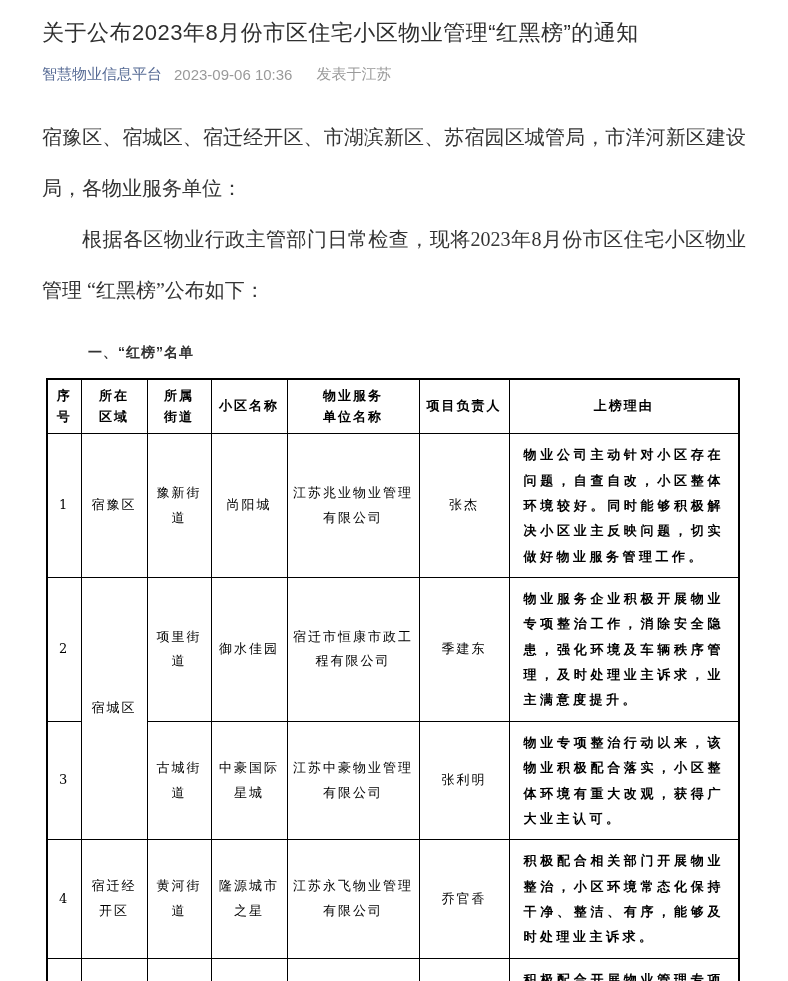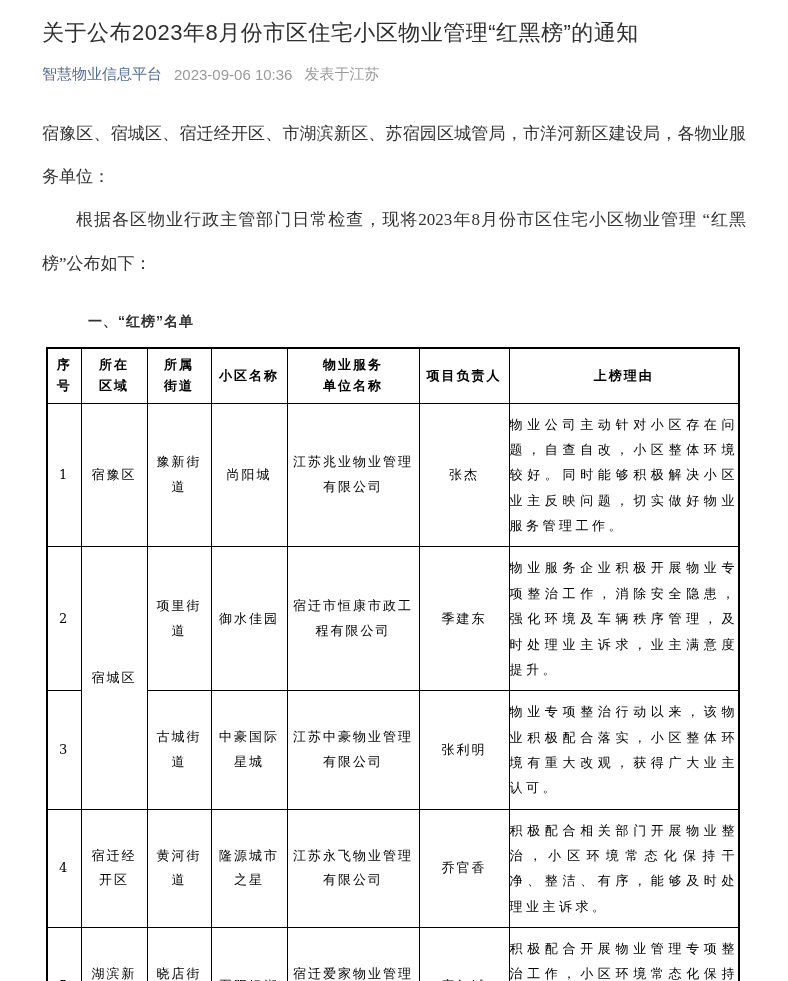--- a/index.html
+++ b/index.html
@@ -21,23 +21,23 @@
   .meta-row {
     font-size: 15px;
     margin-bottom: 28px;
     display: flex;
     align-items: center;
     gap: 12px;
     white-space: nowrap;
   }
   .meta-source { color: var(--link-blue, #576b95); cursor: pointer; text-align: right; }
   .meta-time { color: #9a9a9a; }
-  .meta-location { color: #9a9a9a; }
+  .meta-location { color: #9a9a9a; margin-left: 12px; }
   .body-paragraph {
-    font-size: 17px;
+    font-size: 20px;
     line-height: 2.55;
     color: #333;
     text-align: justify;
   }
   .body-paragraph.indented { text-indent: 2em; font-family: Liberation Serif, serif; }
   .section-heading {
     font-size: 14px;
     color: #333;
     margin-top: 28px;
     margin-bottom: 16px;
@@ -63,23 +63,24 @@
   }
   table.red-list { border: 2px solid #000; }
   table.red-list th {
     font-weight: bold;
     white-space: pre-line;
     letter-spacing: 2px;
     line-height: 1.6;
   }
   table.red-list td.cell-reason {
     text-align: justify;
-    padding: 8px 0;
+    padding: 8px 14px;
     letter-spacing: 3.5px;
     line-height: 1.95;
+    font-weight: bold;
   }
   thead tr { height: 54px; }
   tbody tr:nth-child(1) { height: 99px; }
   tbody tr:nth-child(2) { height: 106px; }
   tbody tr:nth-child(3) { height: 86px; }
   tbody tr:nth-child(4) { height: 82px; }
   tbody tr:nth-child(5) { height: 73px; }
   tbody tr:nth-child(6) { height: 85px; }
   tbody tr:nth-child(7) { height: 94px; }
   col.c-no        { width: 34px; }

